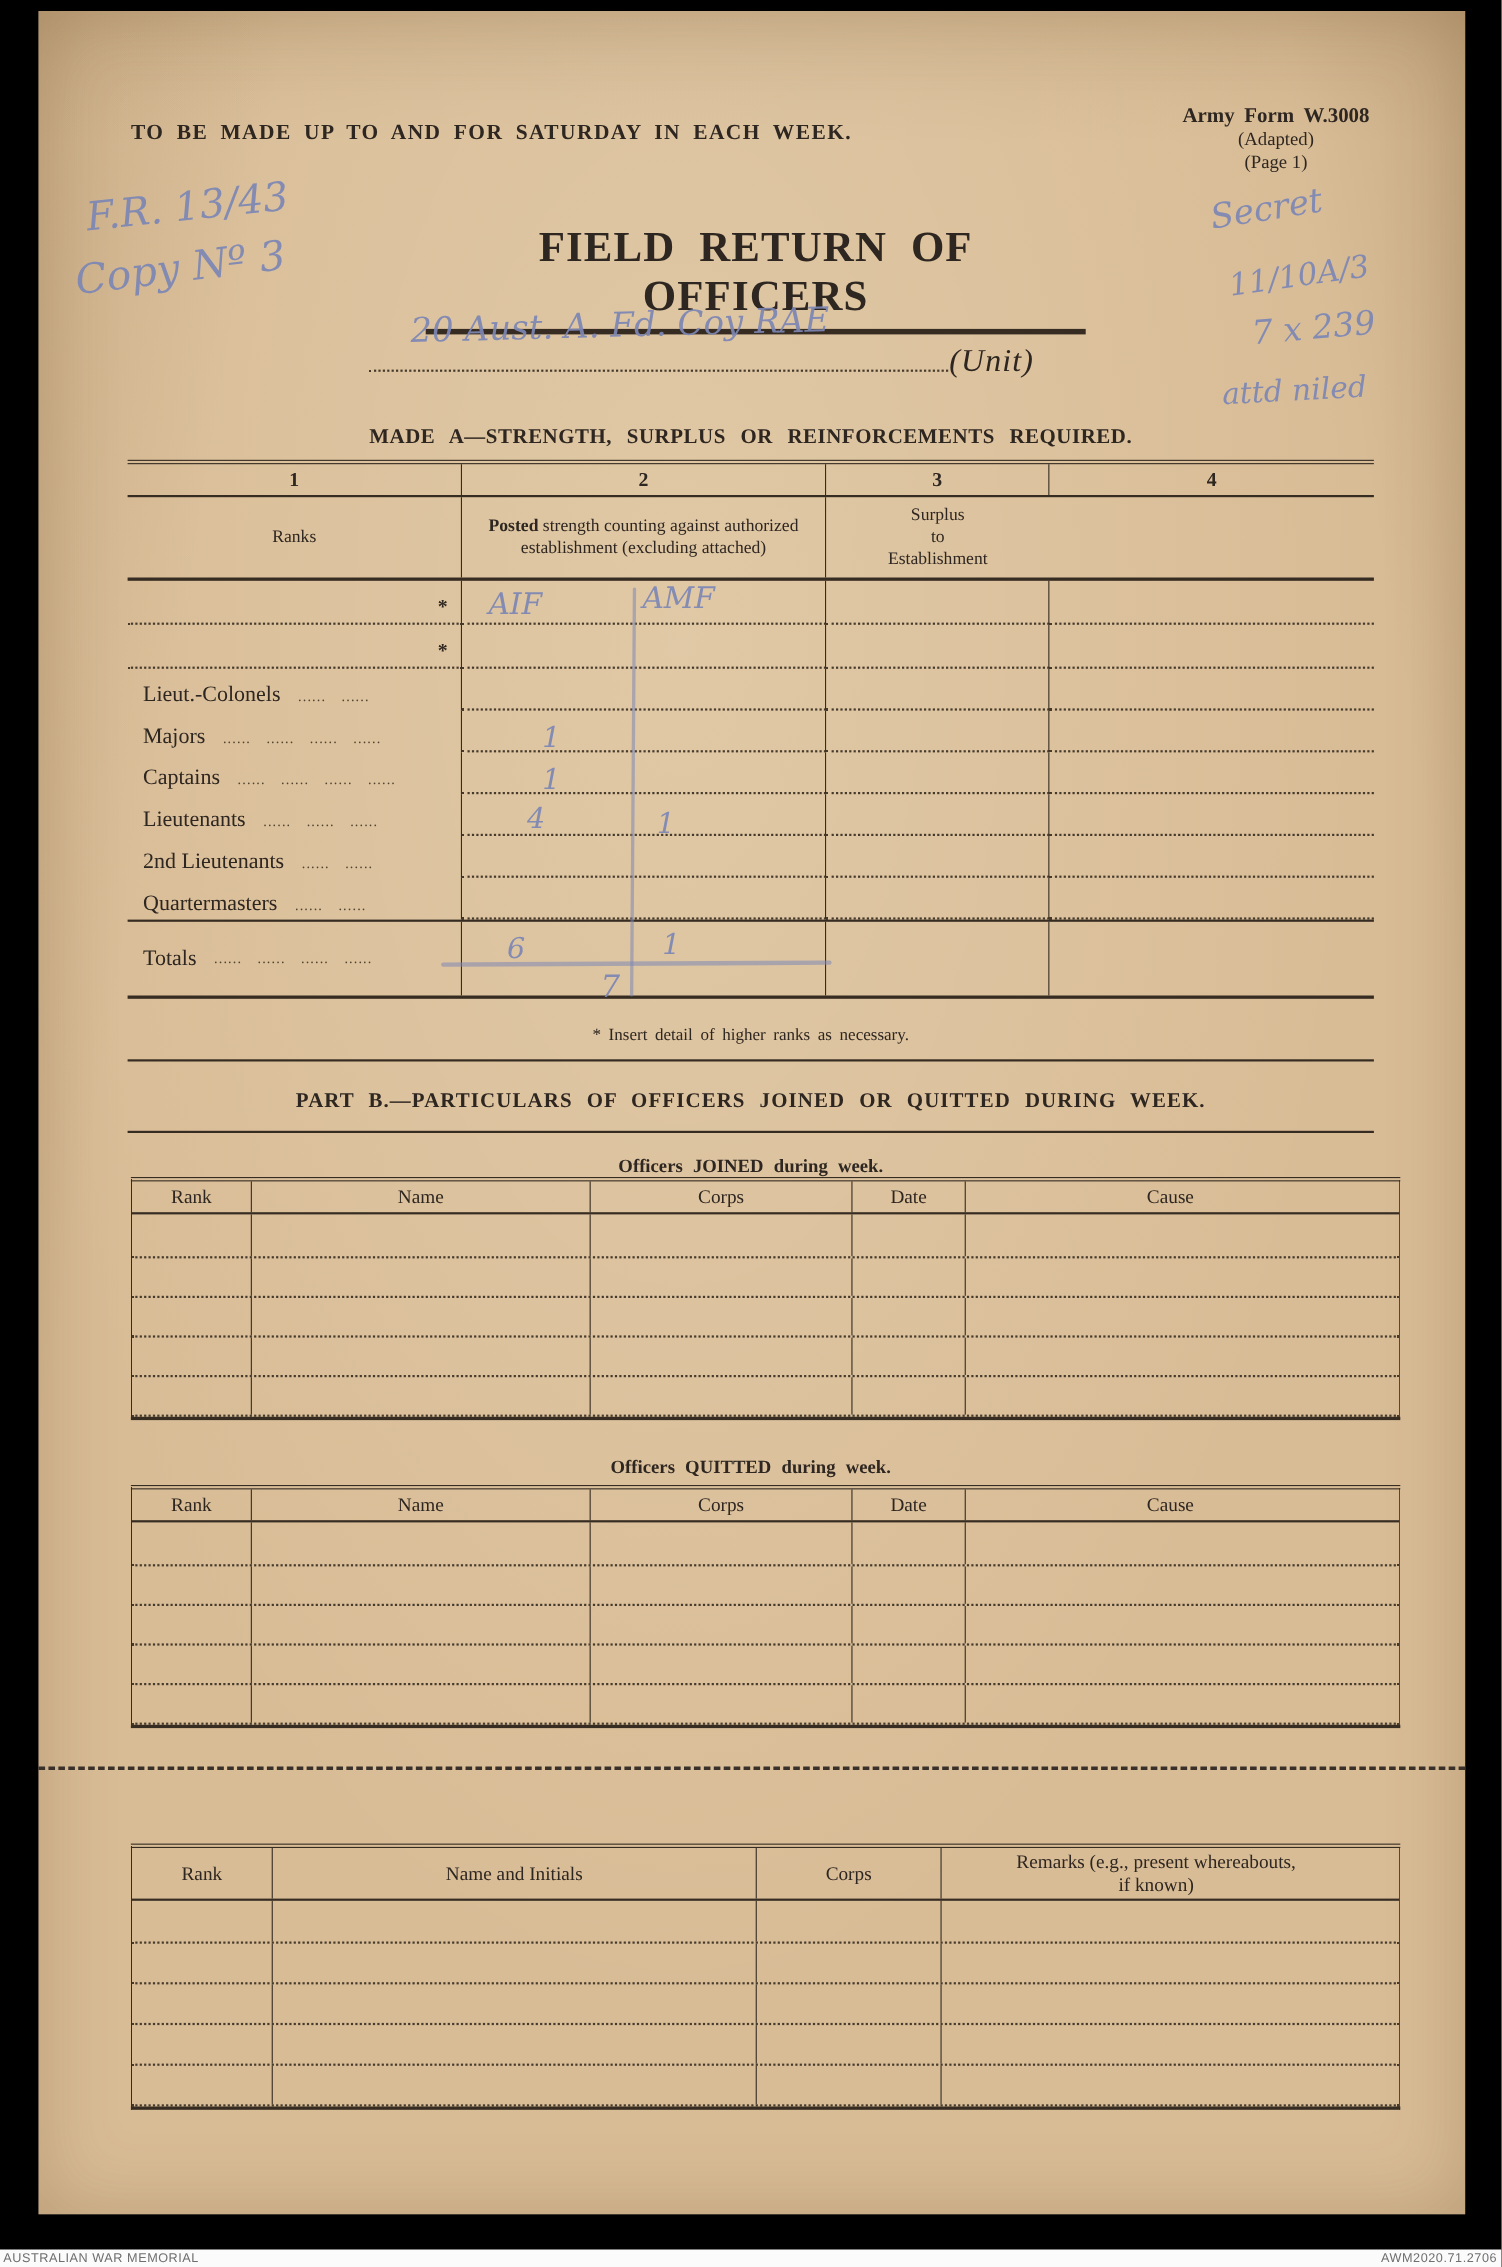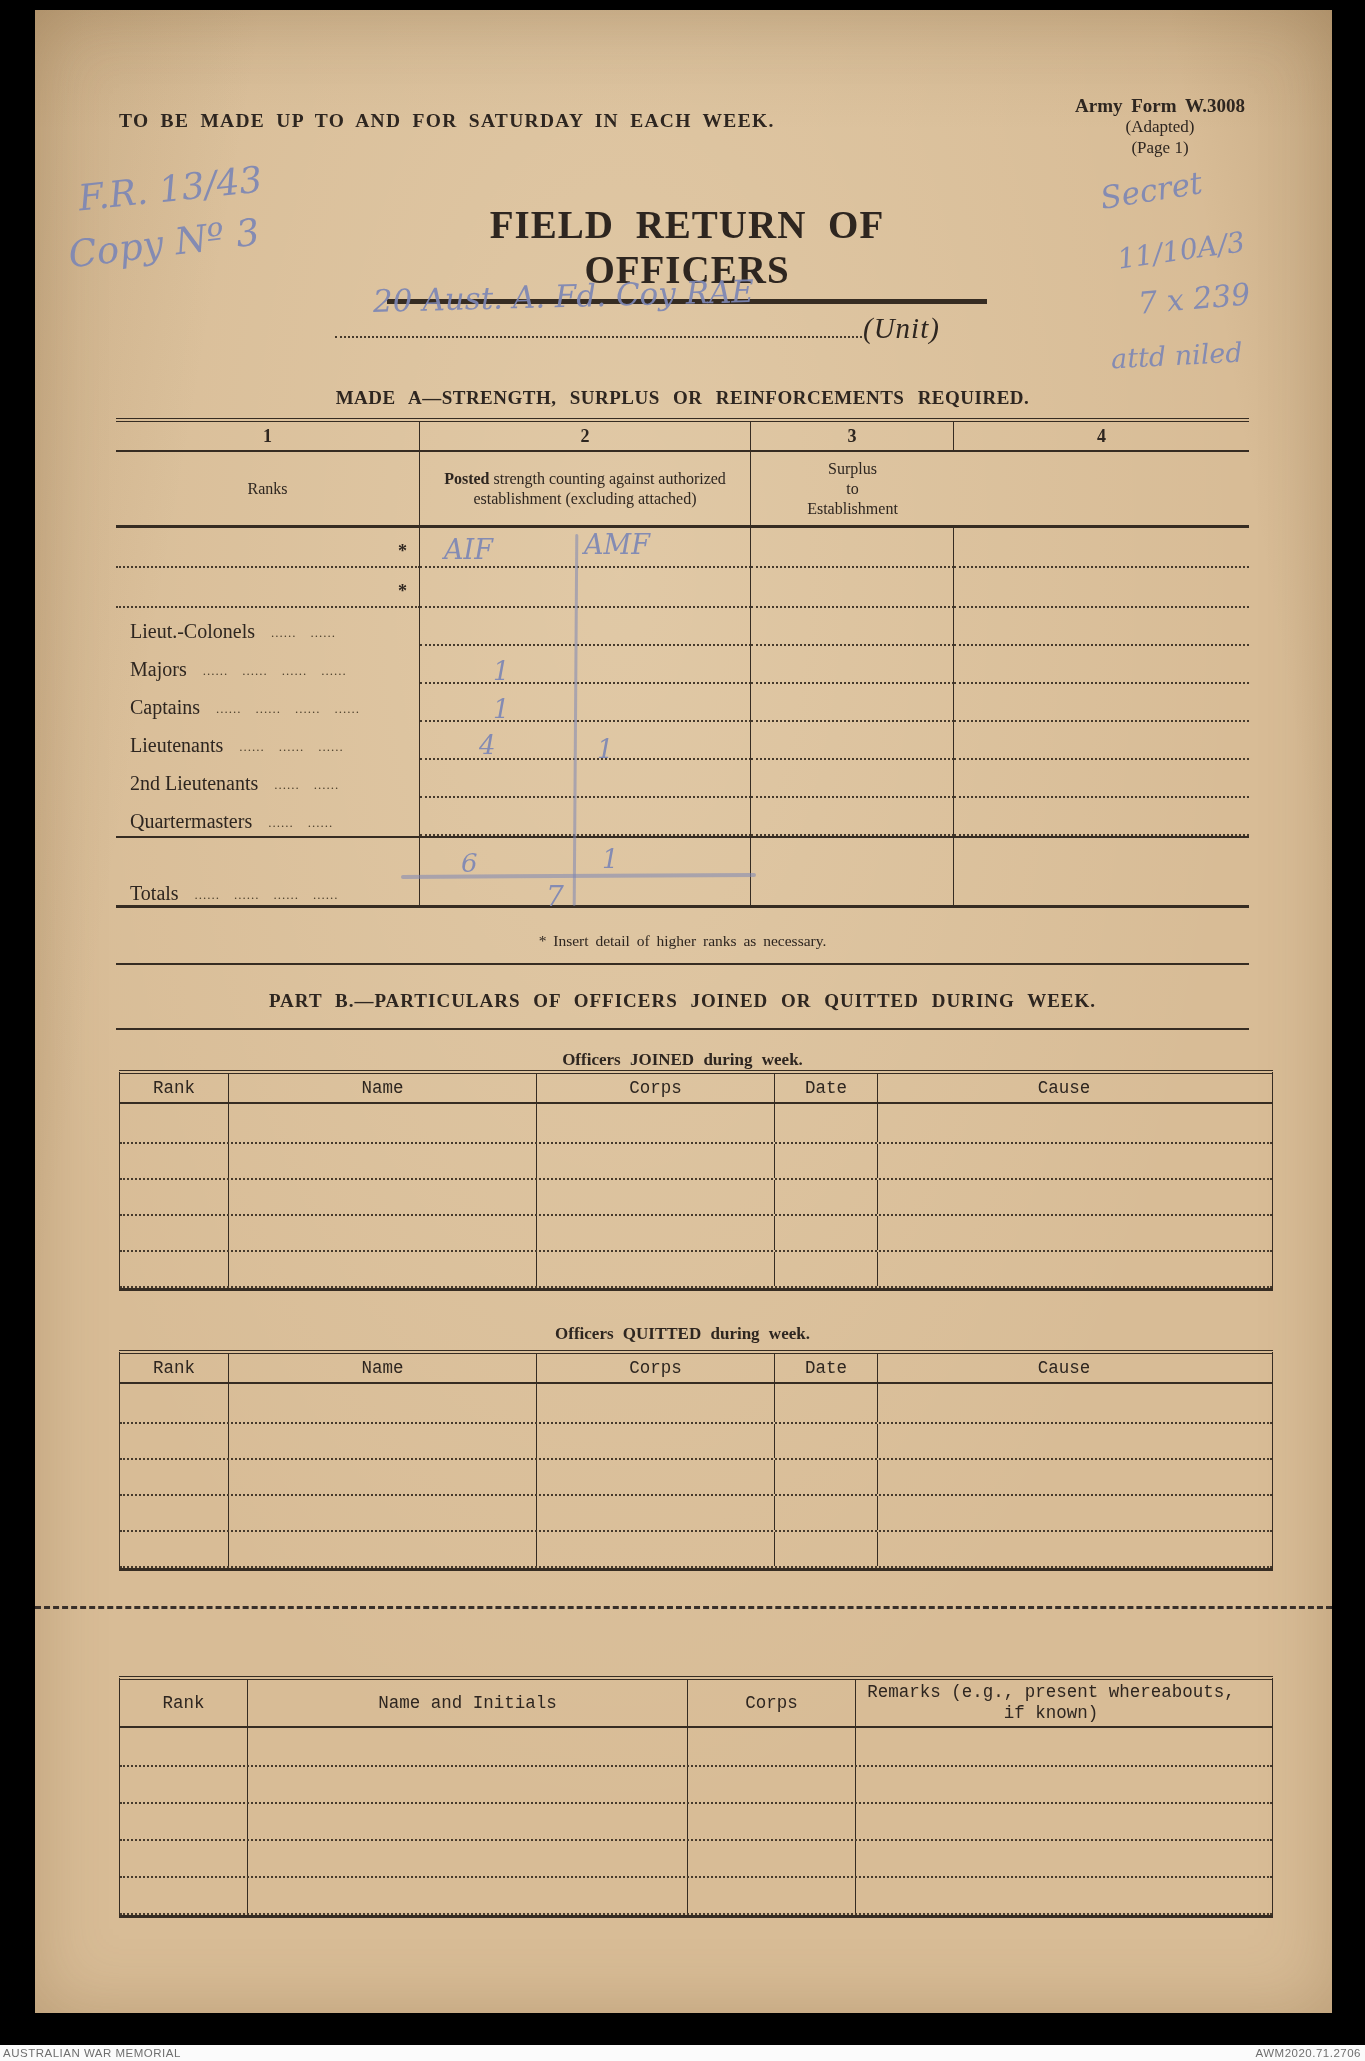--- a/index.html
+++ b/index.html
@@ -85,21 +85,21 @@
   .pa-num .cell{display:flex;align-items:center;justify-content:center;font-size:18px;font-weight:bold;}
   .pa-head{height:76px;border-bottom:3px solid var(--line);}
   .pa-head .cell{display:flex;align-items:center;justify-content:center;text-align:center;font-size:16px;line-height:1.25;padding:2px 6px;}
   .h-star{height:40px;} .h-rank{height:38px;}
   .dl{border-bottom:2.2px dotted var(--dot);}
   .c-star{display:flex;align-items:flex-end;justify-content:flex-end;padding:0 12px 4px 0;font-size:18px;font-weight:bold;}
   .c-rank{display:flex;align-items:flex-end;padding:0 8px 3px 14px;}
   .c-rank .lbl{font-size:20px;white-space:nowrap;}
   .c-rank .ldr{font-size:13px;letter-spacing:1px;margin-left:16px;margin-bottom:2px;color:#50432f;white-space:nowrap;overflow:hidden;}
   .pa-totals{height:69px;border-top:2.5px solid var(--line);}
-  .pa-totals .c-rank{padding-bottom:0;}
+  .pa-totals .c-rank{align-items:center;padding-bottom:0;}
 
   
   .hw-vline{left:458px;top:112px;width:3px;height:372px;background:var(--pencil);opacity:0.55;border-radius:2px;transform:rotate(0.4deg);}
   .hw-hline{left:285px;top:452px;width:355px;height:4px;background:var(--pencil);opacity:0.55;border-radius:3px;transform:rotate(-0.3deg);}
   .hw-aif{left:328px;top:112px;font-size:27px;}
   .hw-amf{left:468px;top:107px;font-size:27px;}
   .hw-n{font-size:26px;}
   .hw-m1{left:377px;top:234px;}
   .hw-cp1{left:377px;top:272px;}
   .hw-l4{left:363px;top:308px;}
@@ -107,21 +107,20 @@
   .hw-t6{left:345px;top:426px;}
   .hw-t1{left:486px;top:422px;}
   .hw-t7{left:430px;top:458px;font-size:28px;}
 
   
   .ftab{
     position:absolute;left:84px;width:1154px;
     border:1.5px solid var(--line);
     border-top:4px double var(--line);
     border-bottom:3px solid var(--line);
-    font-family:Liberation Mono, monospace;
   }
   .ftab .row{display:grid;}
   .pb .row{grid-template-columns:109px 308px 238px 103px 372px;}
   .pc .row{grid-template-columns:128px 440px 168px 390px;}
   .ftab .cell{border-right:1.5px solid var(--line);display:flex;align-items:center;justify-content:center;text-align:center;}
   .ftab .cell:last-child{border-right:none;}
   .ftab .hrow{border-bottom:2px solid var(--line);font-size:17.5px;}
   .pb .hrow{height:30px;}
   .pc .hrow{height:48px;line-height:1.2;}
   .ftab .drow{border-bottom:2.2px dotted var(--dot);}

